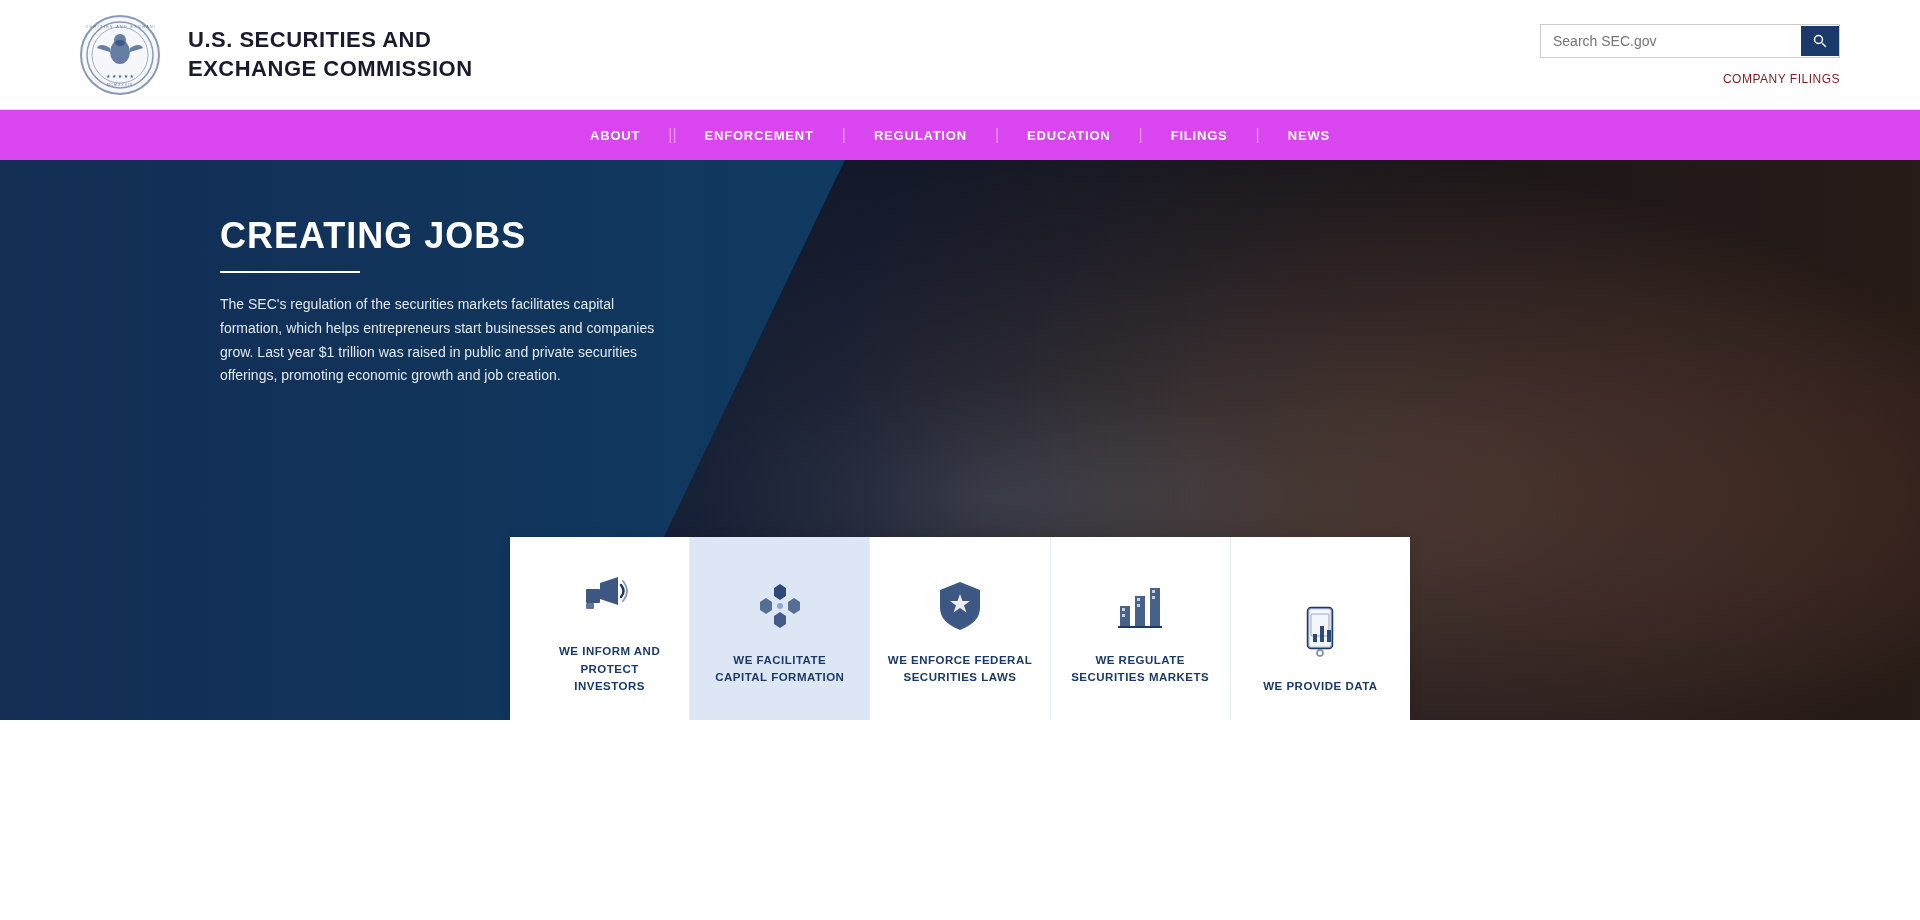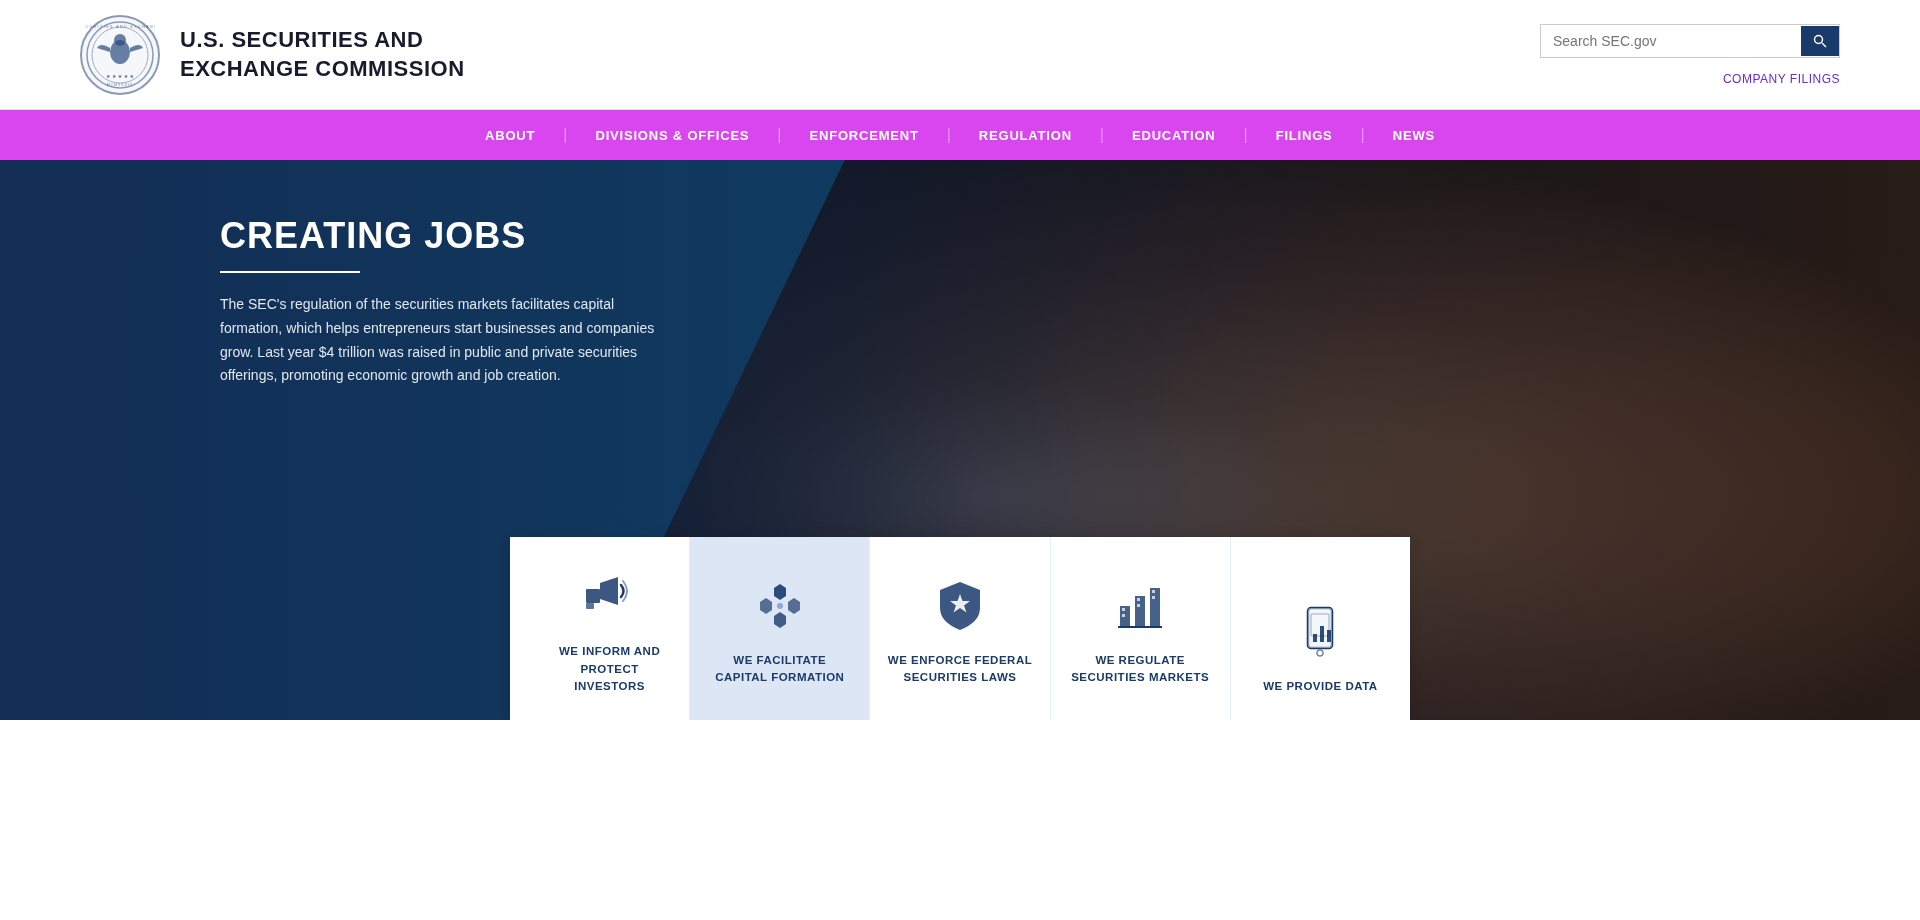--- a/index.html
+++ b/index.html
@@ -11,21 +11,21 @@
       display: flex;
       align-items: center;
       justify-content: space-between;
       padding: 10px 80px;
       height: 110px;
       border-bottom: 1px solid #e0e0e0;
     }
     .header-left {
       display: flex;
       align-items: center;
-      gap: 20px;
+      gap: 28px;
     }
     .org-name {
       font-size: 22px;
       font-weight: 700;
       color: #1a1a2e;
       line-height: 1.3;
       text-transform: uppercase;
       letter-spacing: 0.5px;
     }
     .header-right {
@@ -51,21 +51,21 @@
     .search-box button {
       background: #1a3a6b;
       border: none;
       color: #fff;
       padding: 8px 12px;
       cursor: pointer;
       font-size: 14px;
     }
     .company-filings {
       font-size: 12px;
-      color: #6d28d9;
+      color: #7f1d1d;
       text-transform: uppercase;
       letter-spacing: 0.5px;
       cursor: pointer;
     }
 
     
     .nav {
       background: #d946ef;
       display: flex;
       align-items: center;
@@ -239,21 +239,20 @@
         </svg>
       </button>
     </div>
     <div class="company-filings">COMPANY FILINGS</div>
   </div>
 </div>
 
 <nav class="nav">
   <a class="nav-item">ABOUT</a>
   <span class="nav-divider">|</span>
-  <a class="nav-item">DIVISIONS &amp; OFFICES</a>
   <span class="nav-divider">|</span>
   <a class="nav-item">ENFORCEMENT</a>
   <span class="nav-divider">|</span>
   <a class="nav-item">REGULATION</a>
   <span class="nav-divider">|</span>
   <a class="nav-item">EDUCATION</a>
   <span class="nav-divider">|</span>
   <a class="nav-item">FILINGS</a>
   <span class="nav-divider">|</span>
   <a class="nav-item">NEWS</a>
@@ -265,21 +264,21 @@
     background: 
       radial-gradient(ellipse at 30% 60%, #d4a882 0%, #8b5e3c 25%, #5a3825 50%, #2a1a10 80%),
       linear-gradient(to right, #1a2a4a 0%, transparent 100%);
     background-blend-mode: multiply;
   "></div>
   <div class="hero-bg"></div>
 
   <div class="hero-content">
     <h1 class="hero-title">CREATING JOBS</h1>
     <div class="hero-divider"></div>
-    <p class="hero-text">The SEC's regulation of the securities markets facilitates capital formation, which helps entrepreneurs start businesses and companies grow. Last year $4 trillion was raised in public and private securities offerings, promoting economic growth and job creation.</p>
+    <p class="hero-text">The SEC's regulation of the securities markets facilitates capital formation, which helps entrepreneurs start businesses and companies grow. Last year $1 trillion was raised in public and private securities offerings, promoting economic growth and job creation.</p>
   </div>
 
   <div class="cards-strip">
 
     <div class="card">
       <div class="card-icon">
         <svg width="56" height="56" viewBox="0 0 56 56" fill="none">
 
           <polygon points="28,14 46,8 46,36 28,30" fill="#1a3a6b" opacity="0.85"></polygon>
 

